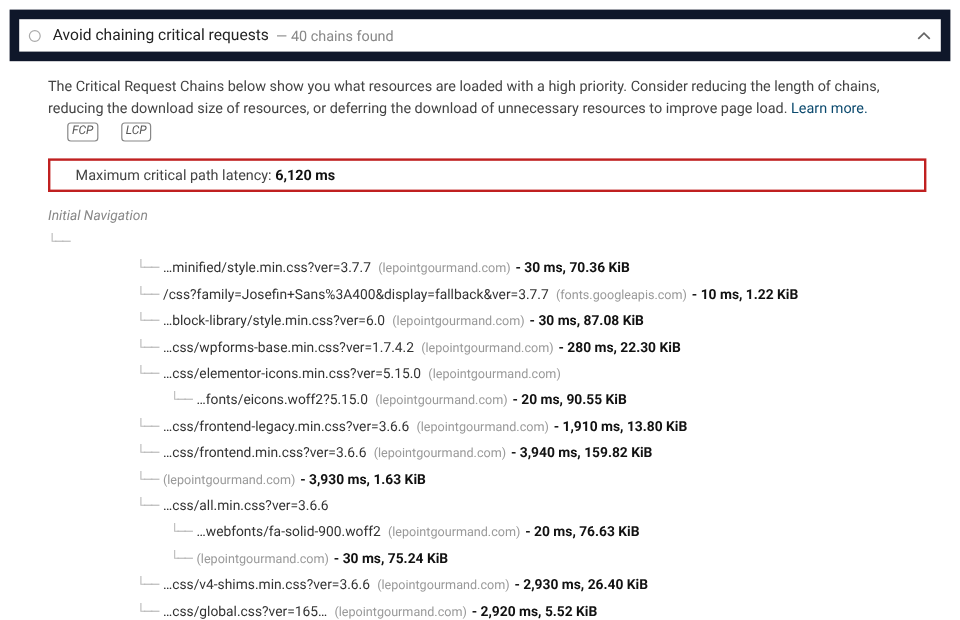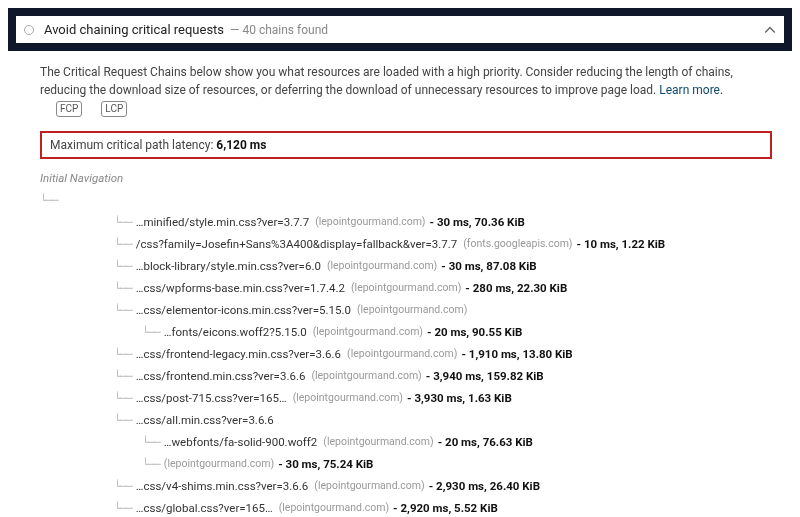--- a/index.html
+++ b/index.html
@@ -38,36 +38,37 @@
   .desc a { color: #0c4a6e; text-decoration: none; }
   .badge {
     display:inline-block;
     border:1px solid #888;
     border-radius:3px;
     padding:0 3px;
     font-size:10px;
     color:#555;
     margin-left:16px;
     line-height:14px;
+    font-style:italic;
   }
   .latency {
     margin: 4px 20px 8px 32px;
-    padding: 5px 8px;
+    padding: 5px 21px;
     border: 2px solid #c02020;
     font-size: 12px;
     color: #444;
   }
   .latency b { color:#111; }
   .tree {
     margin: 0 20px 0 32px;
     font-size: 11.5px;
   }
   .tree-row {
     display:flex;
-    align-items:flex-start;
+    align-items:flex-end;
     padding: 4px 0;
     white-space: nowrap;
   }
   .indent { display:inline-block; }
   .connector {
     color:#bbb;
     font-family: monospace;
     letter-spacing:-1px;
     margin-right:4px;
   }
@@ -161,21 +162,20 @@
       <div class="tree-row">
         <span class="indent" style="width: 74px;"></span>
         <span class="connector">└──</span>
         <span class="row-url">…css/frontend.min.css?ver=3.6.6</span>
         <span class="row-origin">(lepointgourmand.com)</span>
         <span class="row-metrics">- 3,940 ms, 159.82 KiB</span>
       </div>
       <div class="tree-row">
         <span class="indent" style="width: 74px;"></span>
         <span class="connector">└──</span>
-        <span class="row-url">…css/post-715.css?ver=165…</span>
         <span class="row-origin">(lepointgourmand.com)</span>
         <span class="row-metrics">- 3,930 ms, 1.63 KiB</span>
       </div>
       <div class="tree-row">
         <span class="indent" style="width: 74px;"></span>
         <span class="connector">└──</span>
         <span class="row-url">…css/all.min.css?ver=3.6.6</span>
       </div>
       <div class="tree-row">
         <span class="indent" style="width: 102px;"></span>

